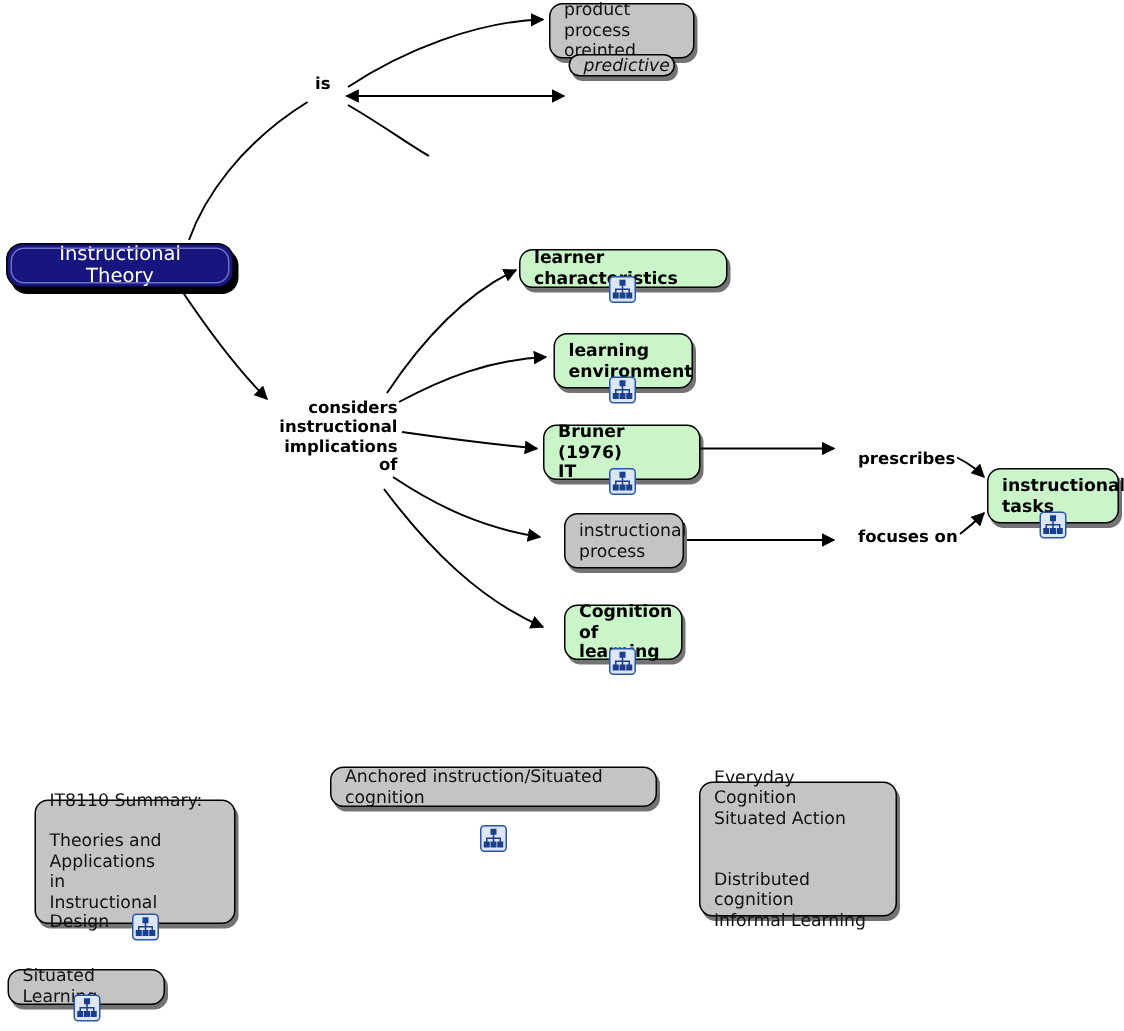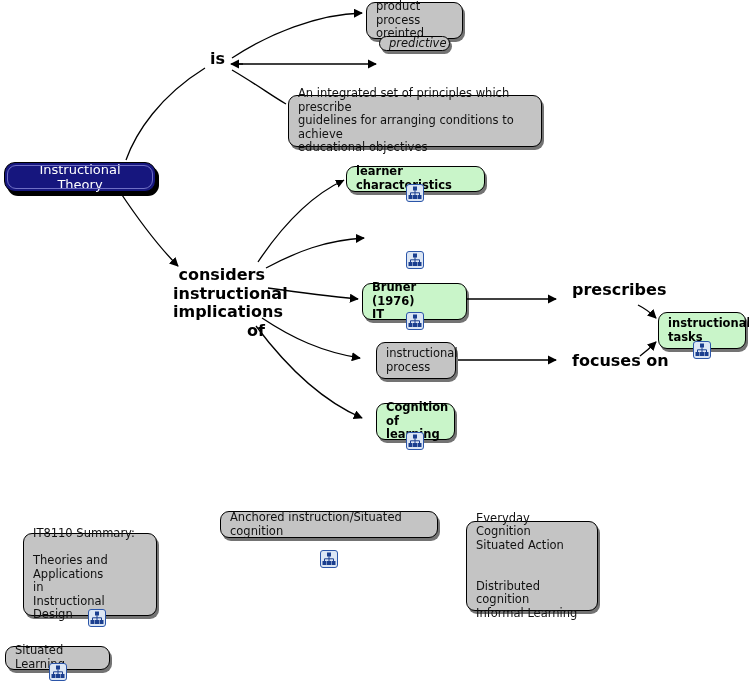--- a/index.html
+++ b/index.html
@@ -91,21 +91,21 @@
     border: 1px solid #2b55a8;
     border-radius: 3px;
     display: flex;
     align-items: center;
     justify-content: center;
   }
   .badge svg { display: block; }
   
   .edge-label {
     position: absolute;
-    font-size: 16px;
+    font-size: 11px;
     font-weight: bold;
     color: #000000;
     white-space: pre-line;
     line-height: 1.16;
   }
   .edge-label.center { text-align: right; }
 </style>
 </head>
 <body>
 
@@ -151,59 +151,58 @@
     </g>
   </svg>
 
   <div class="edge-label" style="left:210px; top:50px;">is</div>
 
   <div class="edge-label center" style="left:173px; top:266px; width:92px;">considers
 instructional
 implications
 of</div>
 
-  <div class="edge-label" style="left:572px; top:281px;text-align:right;">prescribes</div>
+  <div class="edge-label" style="left:572px; top:300px;text-align:right;">prescribes</div>
 
   <div class="edge-label" style="left:572px; top:352px;">focuses on</div>
 
   <div class="node root" style="left:4px; top:162px; width:152px; height:30px;">
     <span class="inner-ring"></span>
     <span class="label">Instructional Theory</span>
   </div>
 
   <div class="node grey shadowed" style="left:366px; top:2px; width:97px; height:37px;">
     <span class="label">product process
 oreinted</span>
   </div>
 
   <div class="node grey shadowed" style="left:379px; top:36px; width:71px; height:15px;font-style:italic;">
     <span class="label">predictive</span>
   </div>
 
-  <div class="node grey shadowed" style="left:288px; top:95px; width:254px; height:52px;">
-    <span class="label">An integrated set of principles which prescribe
- guidelines for arranging conditions to achieve
-educational objectives</span>
-  </div>
 
   <div class="node green shadowed" style="left:346px; top:166px; width:139px; height:26px;">
     <span class="label">learner characteristics</span>
   </div>
   <div class="badge" style="left:406px; top:184px;">
     <svg width="14" height="14" viewBox="0 0 14 14" aria-hidden="true">
       <g stroke="#1b3f8f" stroke-width="1" fill="#1b3f8f">
         <rect x="5.5" y="1" width="3" height="3"></rect>
         <rect x="1" y="9.5" width="3" height="3"></rect>
         <rect x="5.5" y="9.5" width="3" height="3"></rect>
         <rect x="10" y="9.5" width="3" height="3"></rect>
         <path d="M7 4.2 L7 6.8 M2.5 9.4 L2.5 6.8 L11.5 6.8 L11.5 9.4 M7 6.8 L7 9.4" fill="none"></path>
       </g>
     </svg>
   </div>
 
+  <div class="node green shadowed" style="left:369px; top:222px; width:93px; height:37px;">
+    <span class="label">learning
+environment</span>
+  </div>
   <div class="badge" style="left:406px; top:251px;">
     <svg width="14" height="14" viewBox="0 0 14 14" aria-hidden="true">
       <g stroke="#1b3f8f" stroke-width="1" fill="#1b3f8f">
         <rect x="5.5" y="1" width="3" height="3"></rect>
         <rect x="1" y="9.5" width="3" height="3"></rect>
         <rect x="5.5" y="9.5" width="3" height="3"></rect>
         <rect x="10" y="9.5" width="3" height="3"></rect>
         <path d="M7 4.2 L7 6.8 M2.5 9.4 L2.5 6.8 L11.5 6.8 L11.5 9.4 M7 6.8 L7 9.4" fill="none"></path>
       </g>
     </svg>

